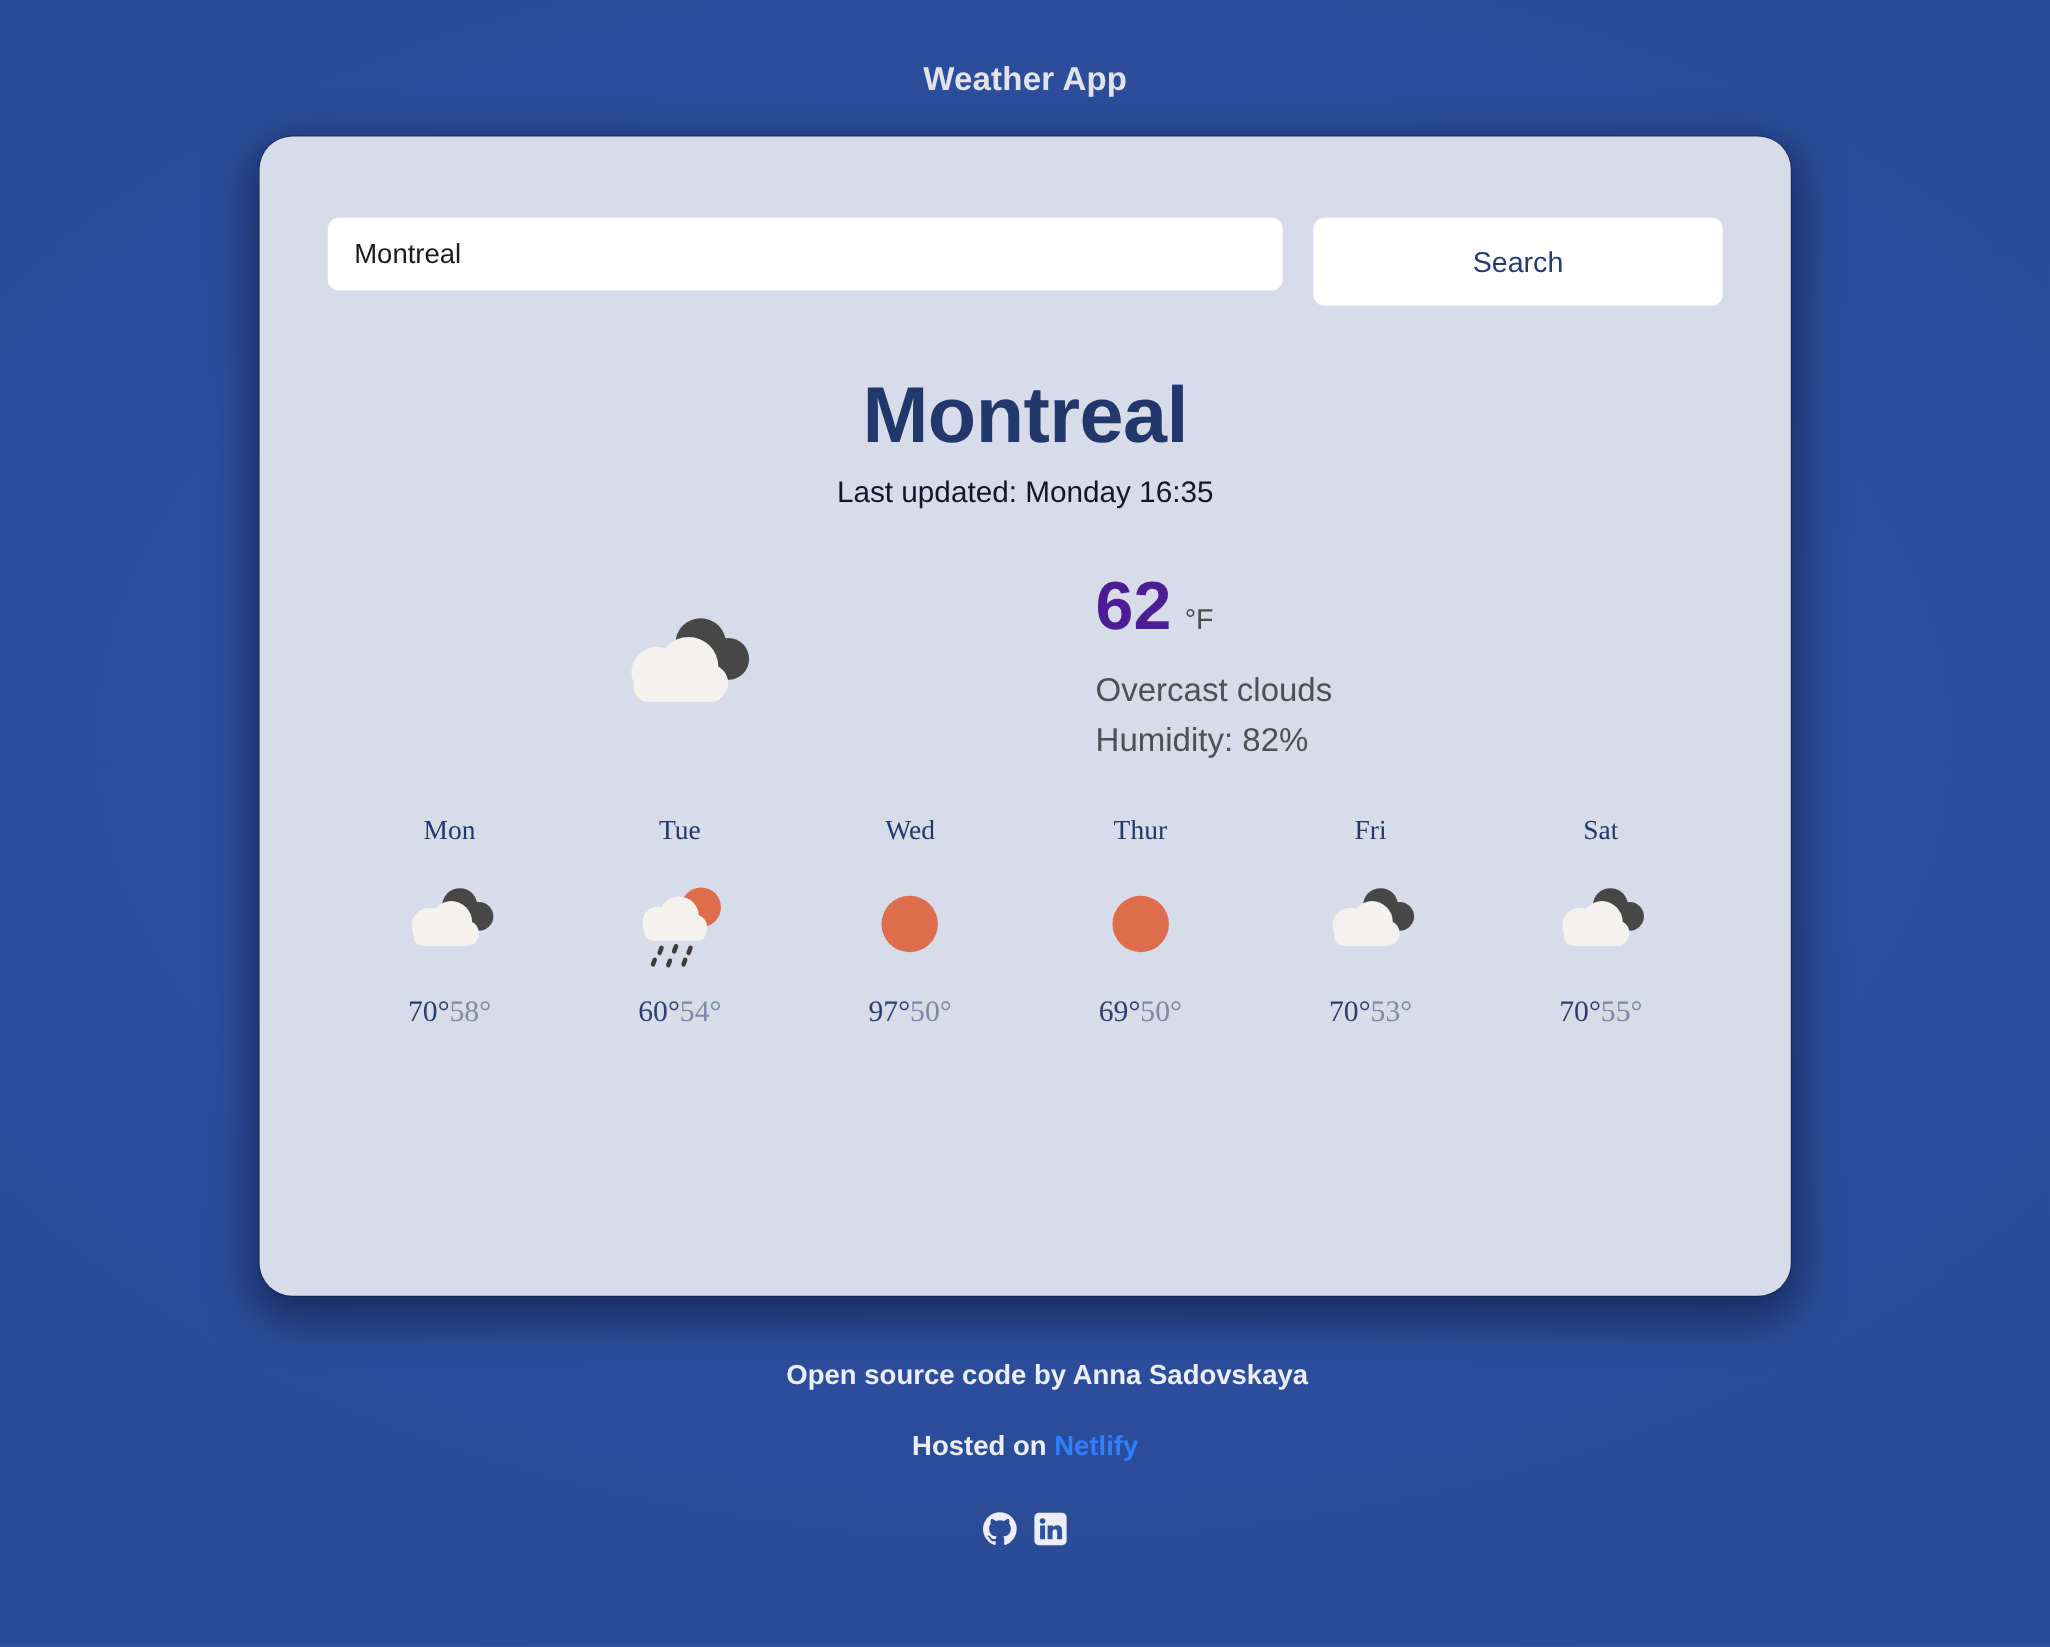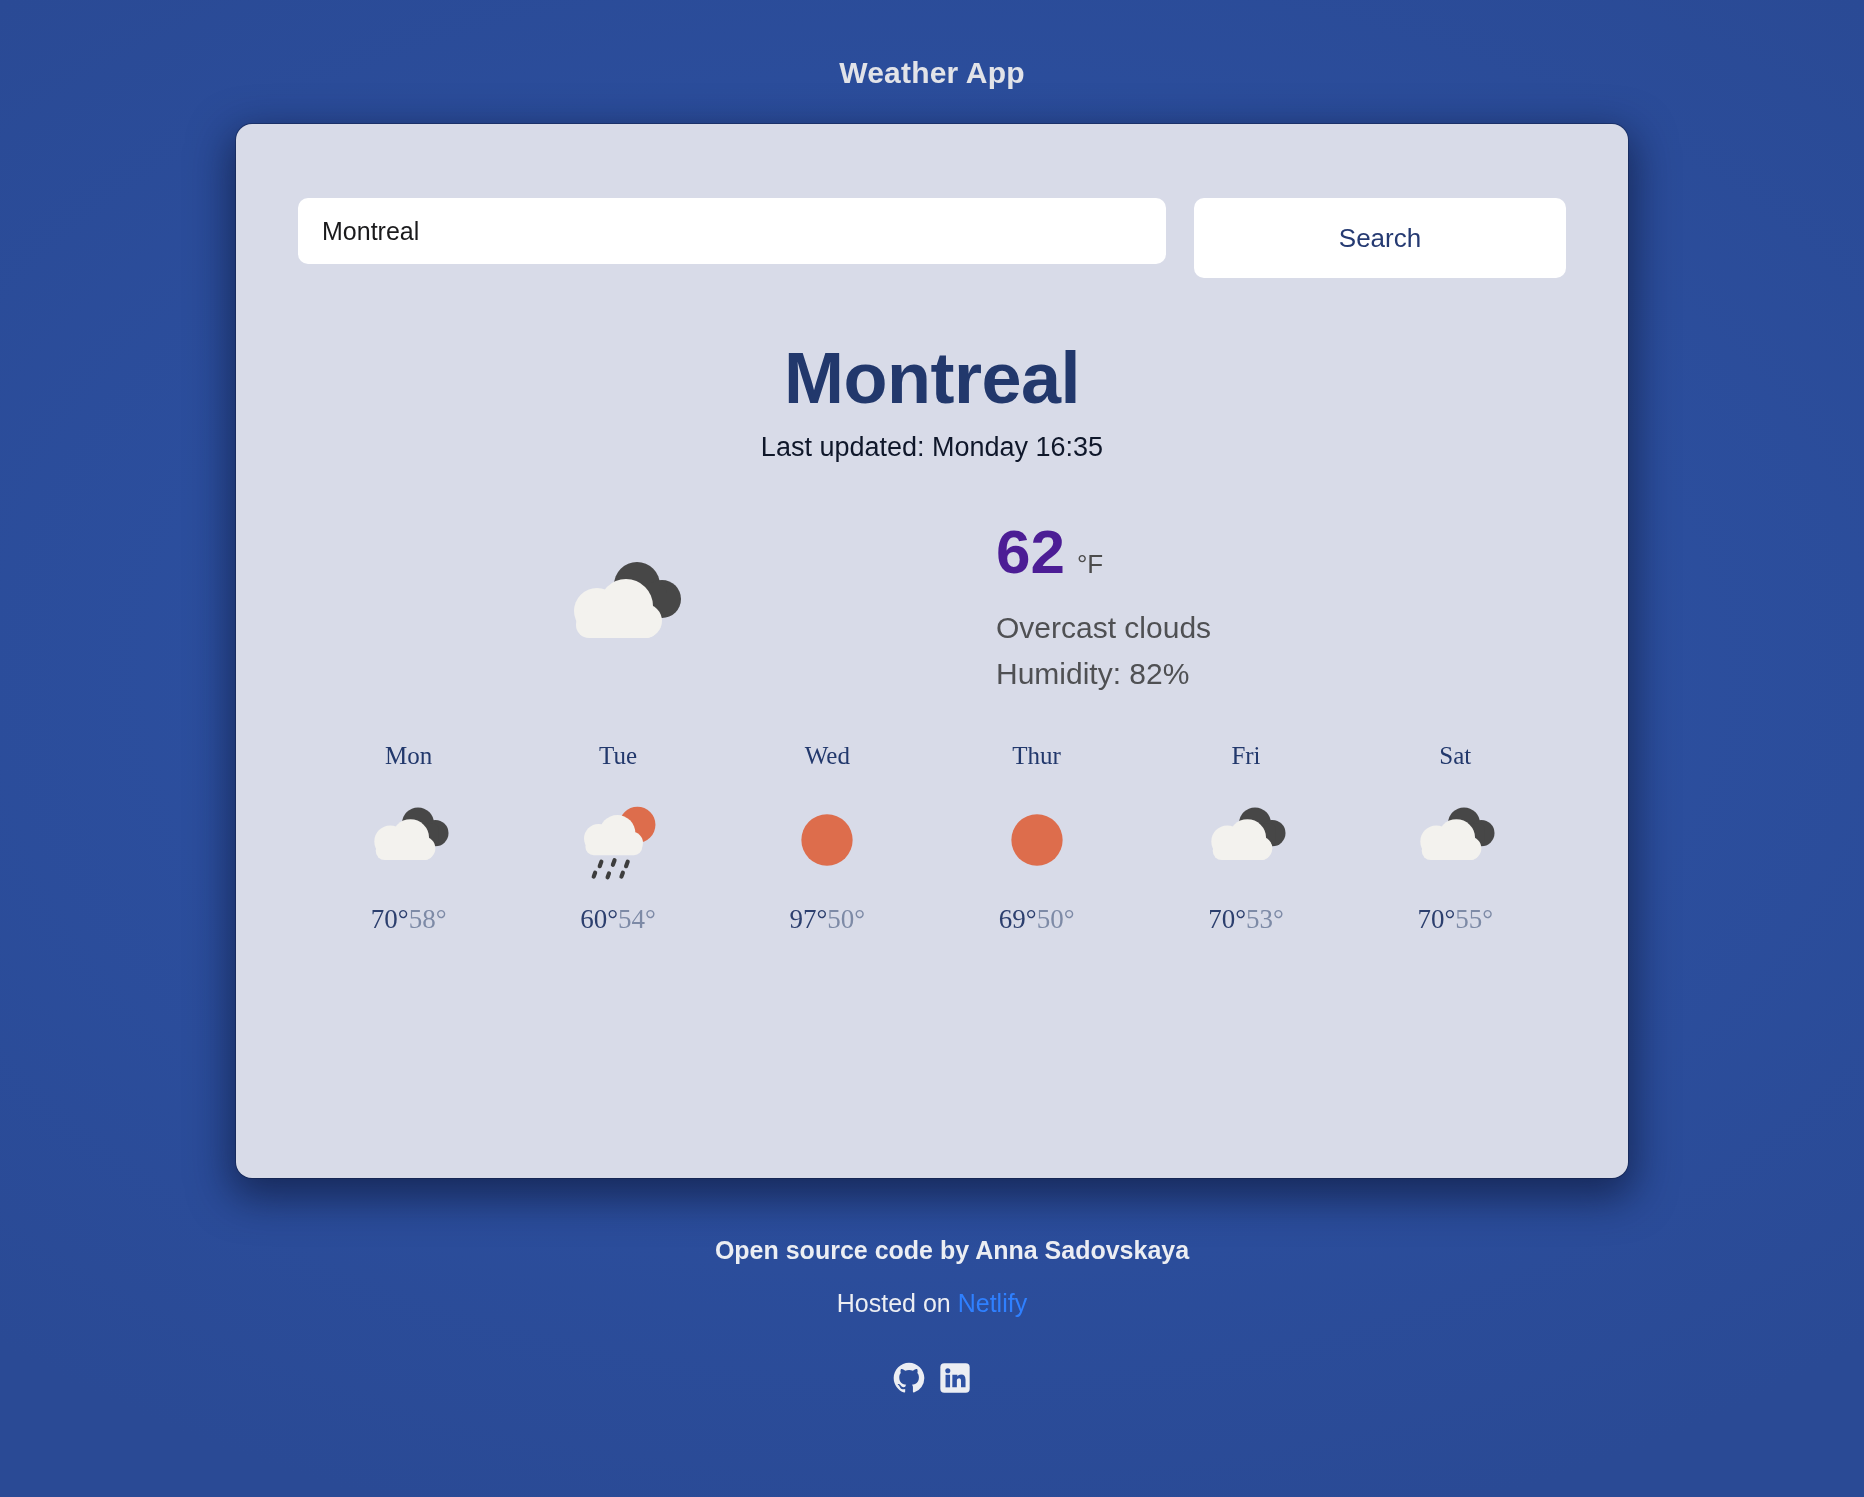--- a/index.html
+++ b/index.html
@@ -35,21 +35,21 @@
   
   .card-wrap {
     display: flex;
     justify-content: center;
     margin-top: 34px;
   }
   .weather-card {
     width: 1392px;
     height: 1054px;
     background: #d8dbe8;
-    border-radius: 16px;
+    border-radius: 30px;
     box-shadow:
       0 14px 40px 6px rgba(10, 18, 48, 0.60),
       0 0 0 1px rgba(12, 22, 55, 0.35);
     padding: 74px 56px 0 56px;
     position: relative;
   }
 
   
   .search-row {
     display: flex;
@@ -174,23 +174,23 @@
     text-align: center;
     margin-top: 58px;
   }
   .footer-credit {
     font-size: 25px;
     font-weight: bold;
     color: #eceef3;
     margin-left: 40px;
   }
   .footer-hosted {
-    margin-top: 24px;
+    margin-top: 36px;
     font-size: 25px;
-    font-weight: normal;
+    font-weight: bold;
     color: #eceef3;
   }
   .footer-hosted a,
   .netlify-link {
     color: #2f80ff;
     text-decoration: none;
   }
   .social-row {
     margin-top: 44px;
     display: flex;

